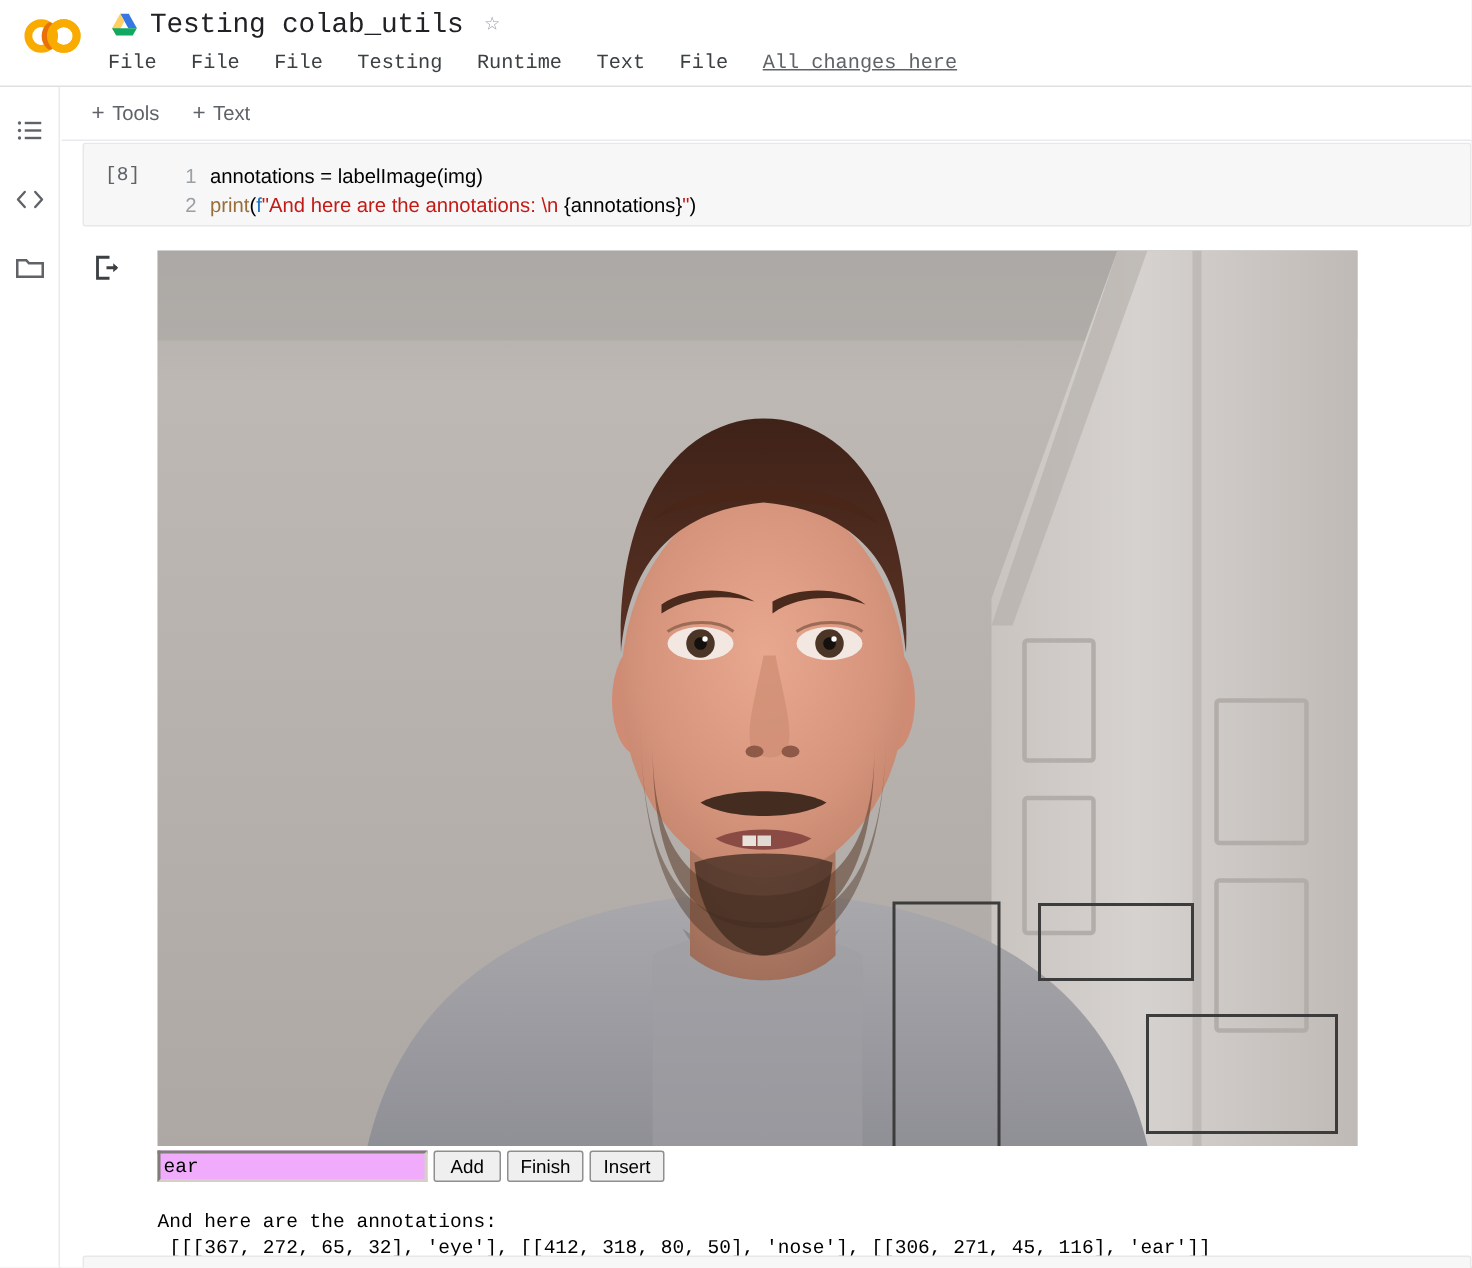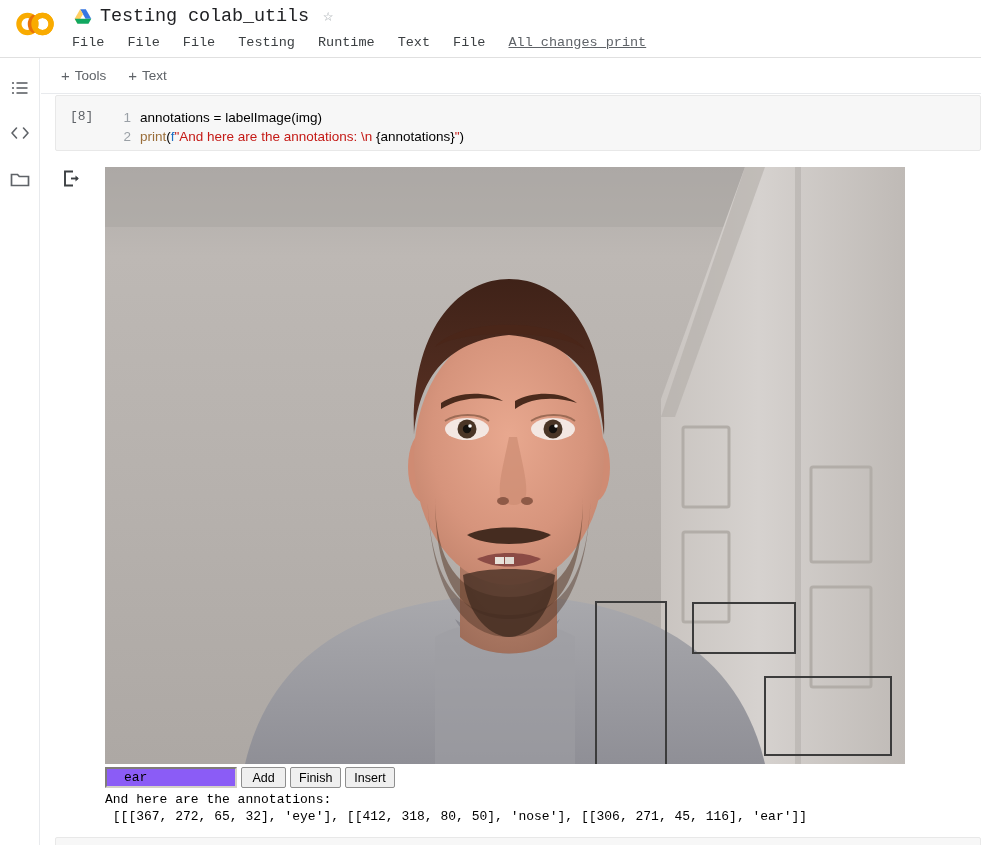--- a/index.html
+++ b/index.html
@@ -149,39 +149,39 @@
     pointer-events: none;
   }
 
   
   #form-row {
     display: flex; align-items: stretch;
     margin-top: 3px; height: 21px;
     font-family: "Liberation Sans", sans-serif;
   }
   #label-input {
-    width: 132px; height: 21px;
+    width: 180px; height: 21px;
     font-family: "Liberation Mono", monospace;
     font-size: 13px; color: #000;
-    padding: 0 17px; margin: 0;
+    padding: 0 2px; margin: 0;
     border: 2px inset #d4d0c8;
-    background: #8b5cf6; outline: none;
+    background: #f0abfc; outline: none;
   }
   .form-btn {
     height: 21px; min-width: 45px;
     margin-left: 4px; padding: 0 8px;
     font-family: "Liberation Sans", sans-serif;
     font-size: 12.5px; color: #000;
     background: #efefef;
     border: 1px solid #8f8f8f;
     border-radius: 2px;
     cursor: pointer;
   }
   #stdout {
-    margin-top: 3px;
+    margin-top: 18px;
     font-family: "Liberation Mono", monospace;
     font-size: 13px; line-height: 17px;
     color: #000000; white-space: pre;
   }
 
   
   #cell-next {
     position: absolute; left: 14px; top: 742px;
     width: 926px; height: 30px;
     background: #f7f7f7;
@@ -220,21 +220,21 @@
   </div>
 
   <div id="menubar">
     <span class="menu-item">File</span>
     <span class="menu-item">File</span>
     <span class="menu-item">File</span>
     <span class="menu-item">Testing</span>
     <span class="menu-item">Runtime</span>
     <span class="menu-item">Text</span>
     <span class="menu-item">File</span>
-    <span id="save-status">All changes print</span>
+    <span id="save-status">All changes here</span>
   </div>
 </div>
 
 <div id="rail">
 
   <div class="rail-btn" id="rail-toc">
     <span>
       <svg width="19" height="19" viewBox="0 0 19 19">
         <g fill="#5f6368">
           <circle cx="2" cy="4" r="1.1"></circle>

